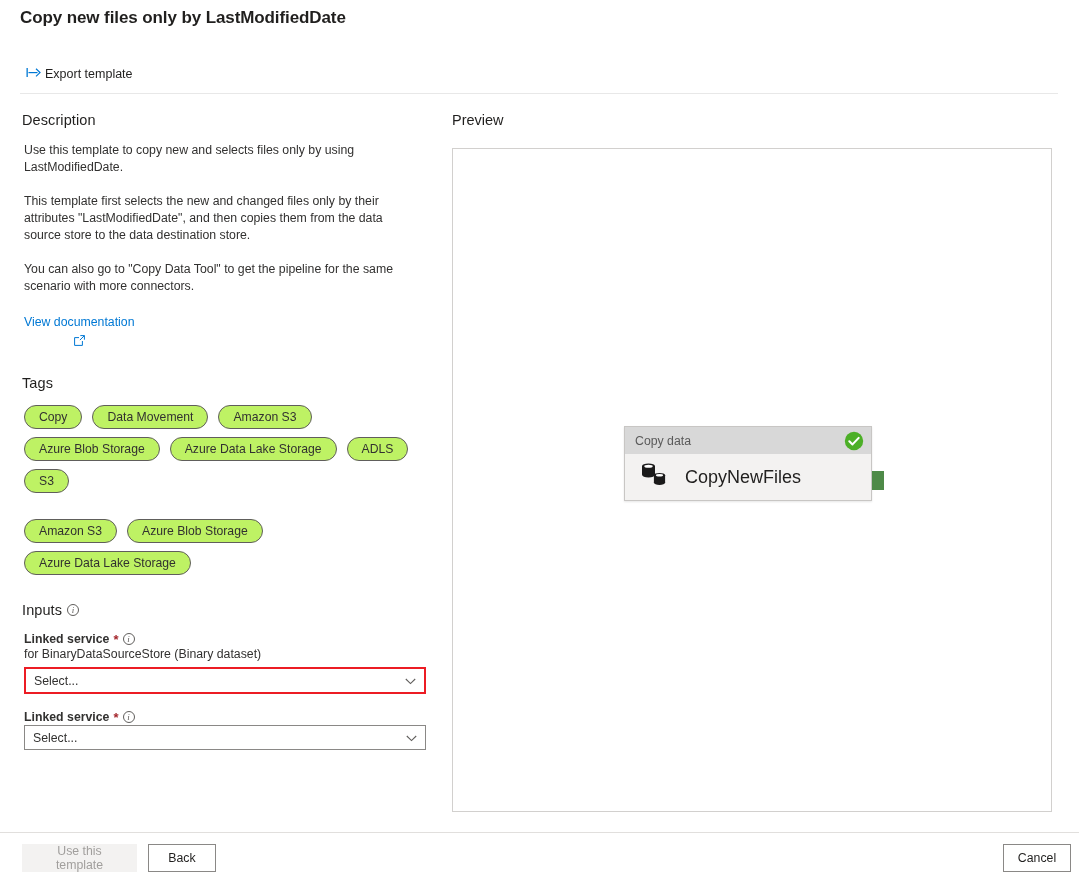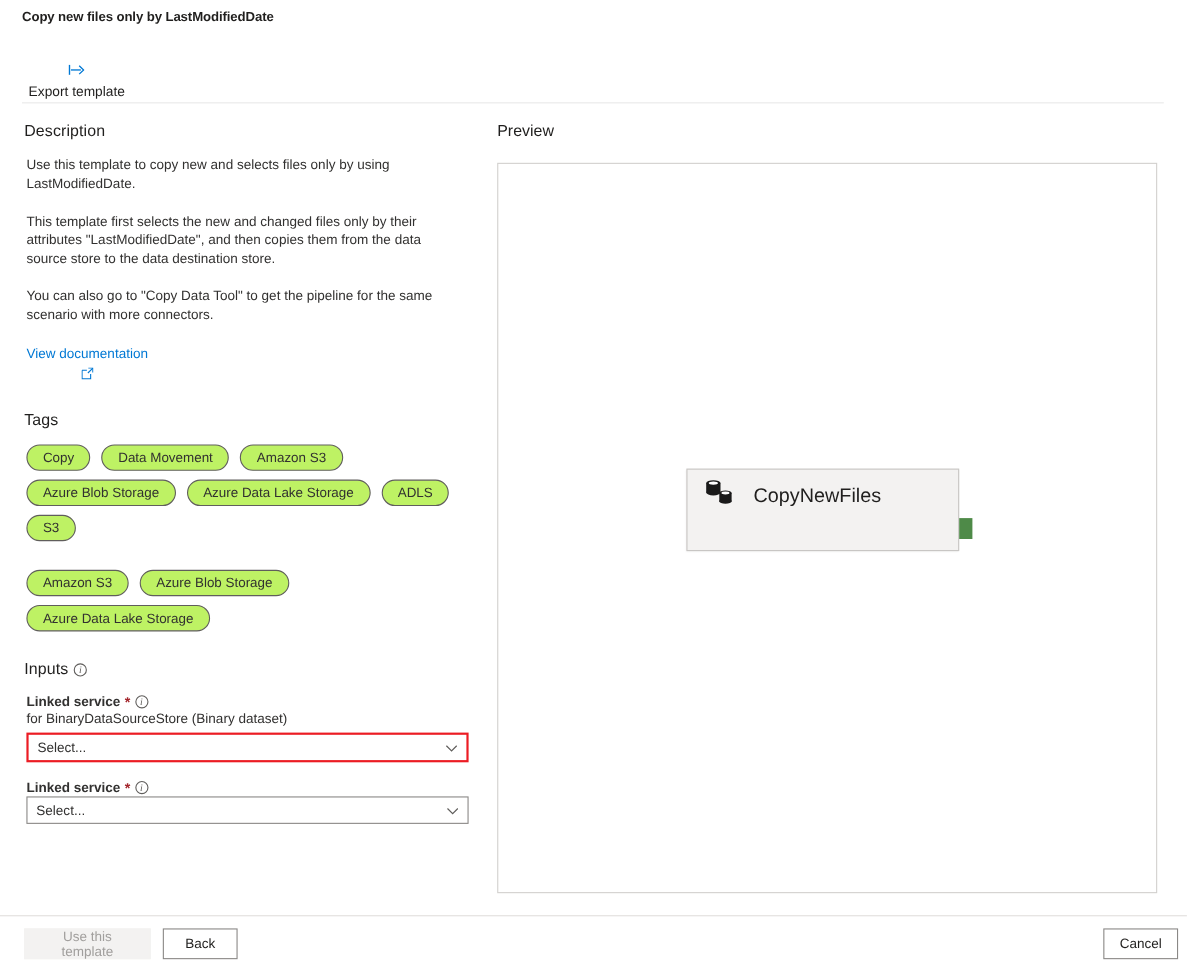--- a/index.html
+++ b/index.html
@@ -12,21 +12,21 @@
     font-family: "Liberation Sans", sans-serif;
     color: #323130;
     overflow: hidden;
   }
 
   
   .page-title {
     position: absolute;
     left: 20px;
     top: 8px;
-    font-size: 12px;
+    font-size: 17px;
     font-weight: bold;
     color: #201f1e;
     letter-spacing: -0.1px;
   }
 
   
   .command-bar {
     position: absolute;
     left: 20px;
     top: 59px;
@@ -38,21 +38,20 @@
     display: flex;
     align-items: center;
     gap: 4px;
     padding: 3px 6px;
     background: transparent;
     border: none;
     cursor: pointer;
     font-family: "Liberation Sans", sans-serif;
     font-size: 12.5px;
     color: #201f1e;
-    flex-direction: column;
   }
   .export-icon { display: block; }
 
   .cmd-divider {
     position: absolute;
     left: 20px;
     top: 93px;
     width: 1038px;
     height: 1px;
     background: #e8e8e8;
@@ -383,20 +382,29 @@
         </span>
       </div>
     </div>
   </div>
 </div>
 
 <div class="preview-label">Preview</div>
 <div class="canvas">
 
   <div class="node">
+    <div class="node-header">
+      <span class="node-type">Copy data</span>
+      <span class="node-status">
+        <svg width="20" height="20" viewBox="0 0 20 20">
+          <circle cx="10" cy="10" r="9.2" fill="#4caf27"></circle>
+          <path d="M5.3 10.3 L8.5 13.4 L14.7 6.9" fill="none" stroke="#ffffff" stroke-width="2.1" stroke-linecap="round" stroke-linejoin="round"></path>
+        </svg>
+      </span>
+    </div>
     <div class="node-body">
       <span>
         <svg width="32" height="28" viewBox="0 0 32 28">
           <g fill="#1a1a1a">
             <ellipse cx="9.5" cy="5.2" rx="6.5" ry="2.6"></ellipse>
             <rect x="3" y="5.2" width="13" height="8.6"></rect>
             <ellipse cx="9.5" cy="13.8" rx="6.5" ry="2.6"></ellipse>
           </g>
           <ellipse cx="9.5" cy="5.2" rx="4.2" ry="1.5" fill="#ffffff"></ellipse>
           <g fill="#1a1a1a">

